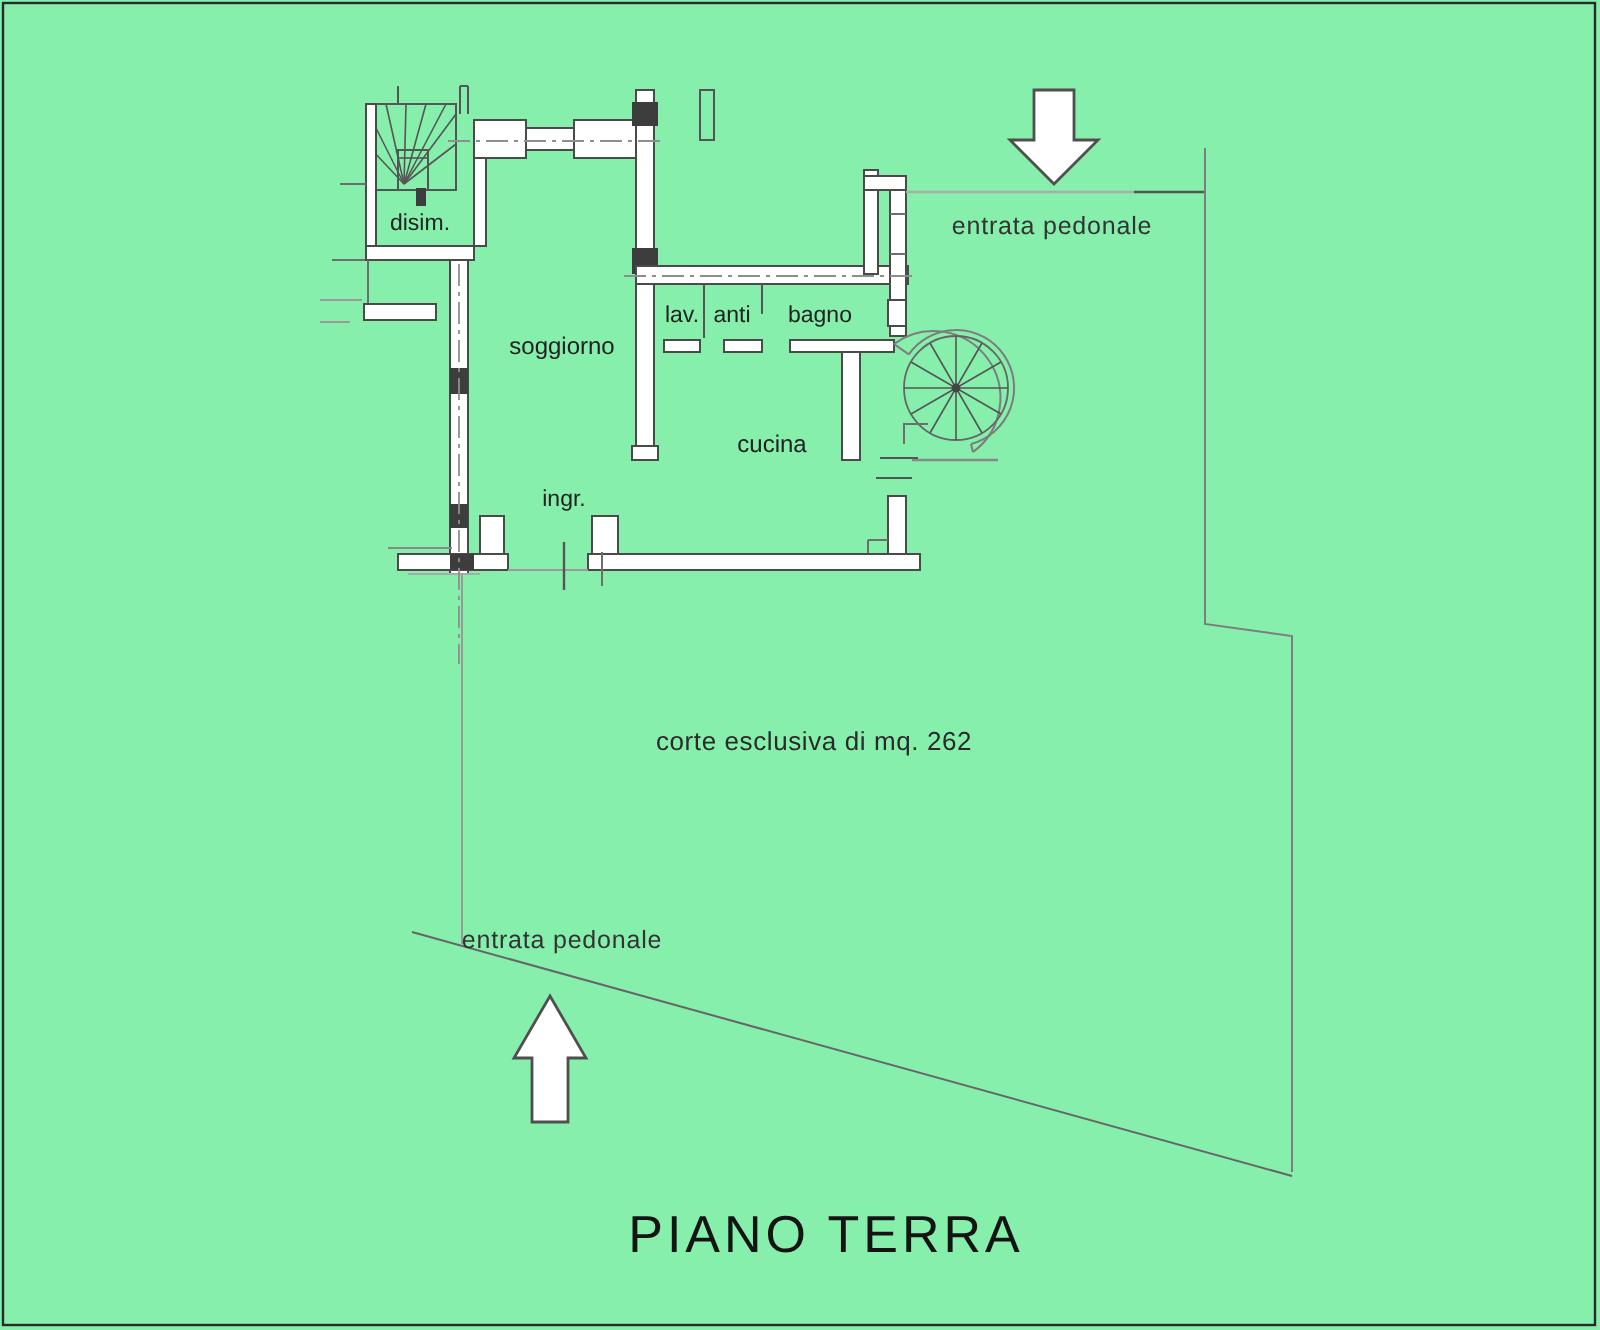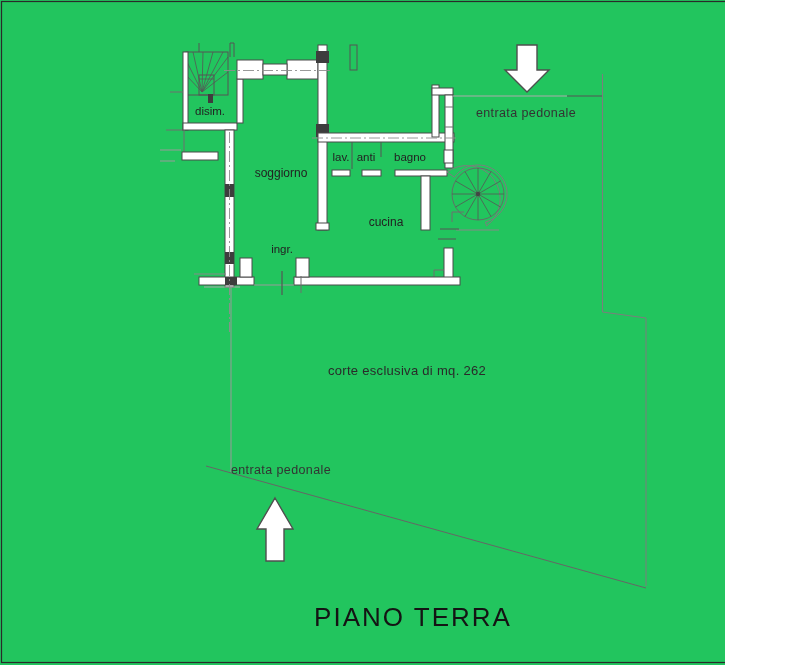--- a/index.html
+++ b/index.html
@@ -1,16 +1,16 @@
 <!DOCTYPE html>
 <html><head>
 <meta charset="utf-8">
 <style>
   html,body{margin:0;padding:0;background:#ffffff;}
-  .canvas{width:725px;height:665px;position:relative;background:#22c55e;overflow:hidden;}
+  .canvas{width:800px;height:665px;position:relative;background:#86efac;overflow:hidden;}
   svg{display:block;font-family:"Liberation Sans",sans-serif;}
   .wall{fill:#ffffff;stroke:#4a4a4a;stroke-width:1;}
   .wall-dark{fill:#3d3d3d;stroke:none;}
   .thin{fill:none;stroke:#555555;stroke-width:1;}
   .thin2{fill:none;stroke:#6e6e6e;stroke-width:1;}
   .gray{fill:none;stroke:#9a9a9a;stroke-width:1;}
   .ltgray{fill:none;stroke:#ababab;stroke-width:1.2;}
   .dkline{fill:none;stroke:#555555;stroke-width:1.2;}
   .boundary{fill:none;stroke:#7d7d7d;stroke-width:1;}
   .diag{fill:none;stroke:#666666;stroke-width:1;}

